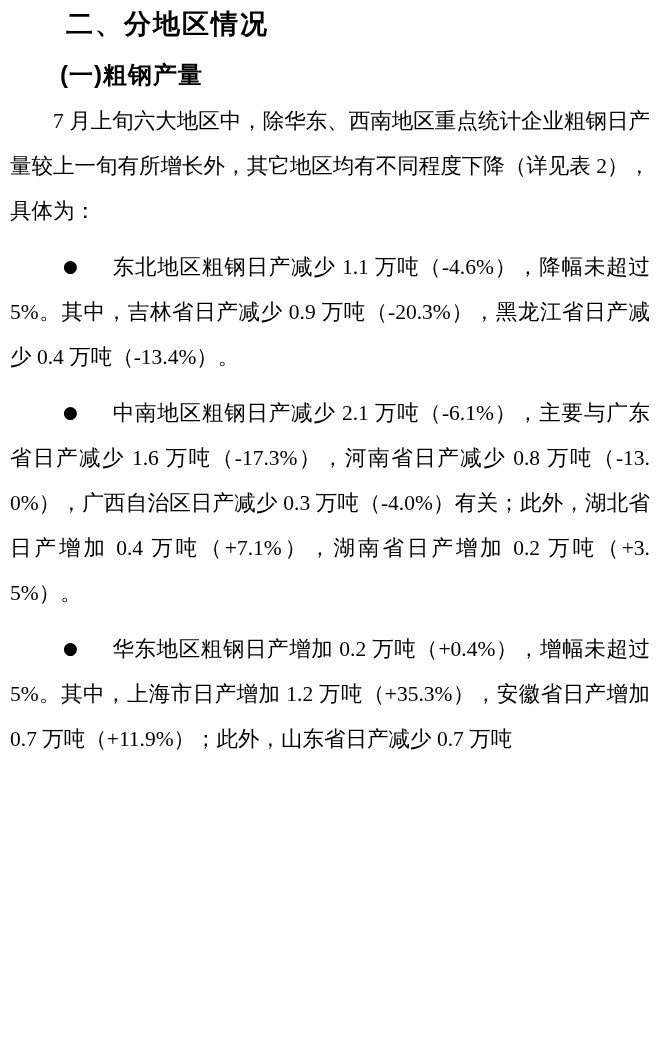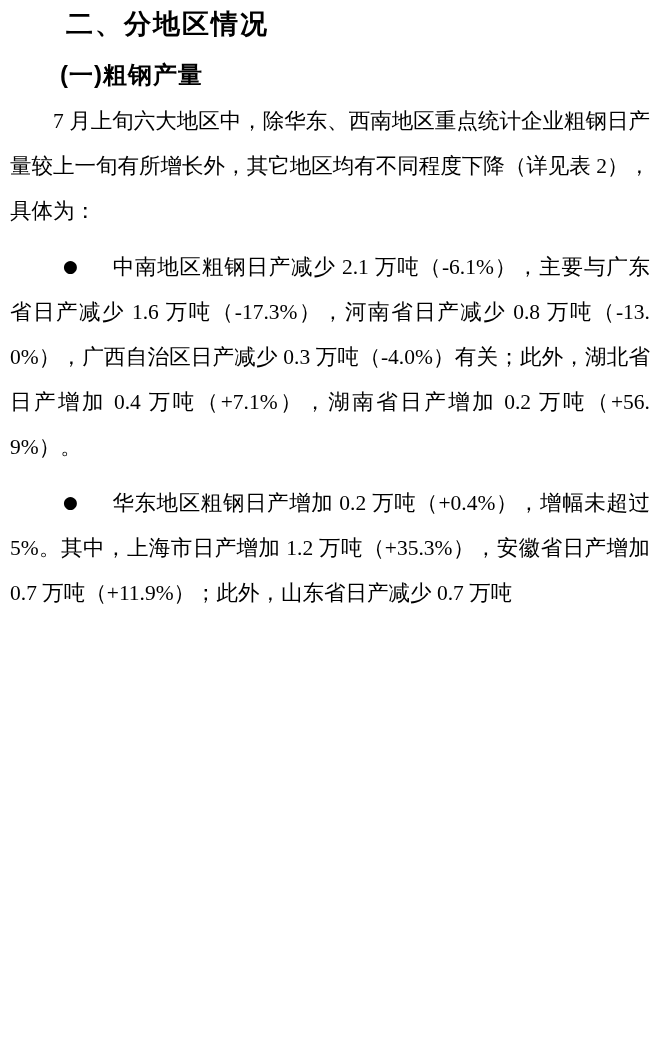--- a/index.html
+++ b/index.html
@@ -61,20 +61,21 @@
 <body>
 
 <div class="page">
 
   <h1 class="section-heading">二、分地区情况</h1>
 
   <h2 class="subsection-heading">(一)粗钢产量</h2>
 
   <p class="body-para intro-para"><span>7 月上旬六大地区中，除华东、西南地区重点统计企业粗钢日产量较上一旬有所增长外，其它地区均有不同程度下降（详见表 2），具体为：</span></p>
 
+  <p class="body-para bullet-para"><span class="bullet-mark">●</span><span>东北地区粗钢日产减少 1.1 万吨（-4.6%），降幅未超过 5%。其中，吉林省日产减少 0.9 万吨（-20.3%），黑龙江省日产减少 0.4 万吨（-13.4%）。</span></p>
 
 
 
-  <p class="body-para bullet-para"><span class="bullet-mark">●</span><span>中南地区粗钢日产减少 2.1 万吨（-6.1%），主要与广东省日产减少 1.6 万吨（-17.3%），河南省日产减少 0.8 万吨（-13.0%），广西自治区日产减少 0.3 万吨（-4.0%）有关；此外，湖北省日产增加 0.4 万吨（+7.1%），湖南省日产增加 0.2 万吨（+56.9%）。</span></p>
+  <p class="body-para bullet-para"><span class="bullet-mark">●</span><span>中南地区粗钢日产减少 2.1 万吨（-6.1%），主要与广东省日产减少 1.6 万吨（-17.3%），河南省日产减少 0.8 万吨（-13.0%），广西自治区日产减少 0.3 万吨（-4.0%）有关；此外，湖北省日产增加 0.4 万吨（+7.1%），湖南省日产增加 0.2 万吨（+3.5%）。</span></p>
 
   <p class="body-para bullet-para"><span class="bullet-mark">●</span><span>华东地区粗钢日产增加 0.2 万吨（+0.4%），增幅未超过 5%。其中，上海市日产增加 1.2 万吨（+35.3%），安徽省日产增加 0.7 万吨（+11.9%）；此外，山东省日产减少 0.7 万吨</span></p>
 
 </div>
 
 </body></html>

